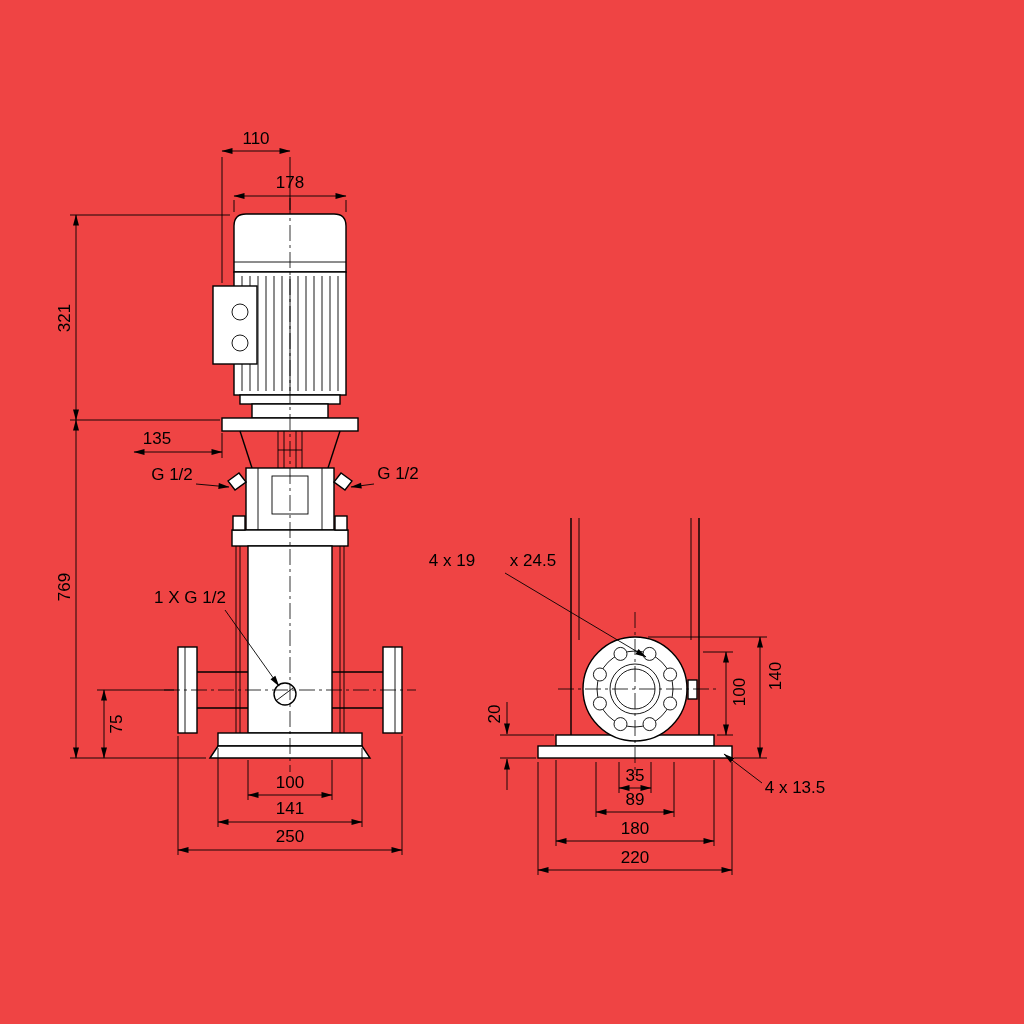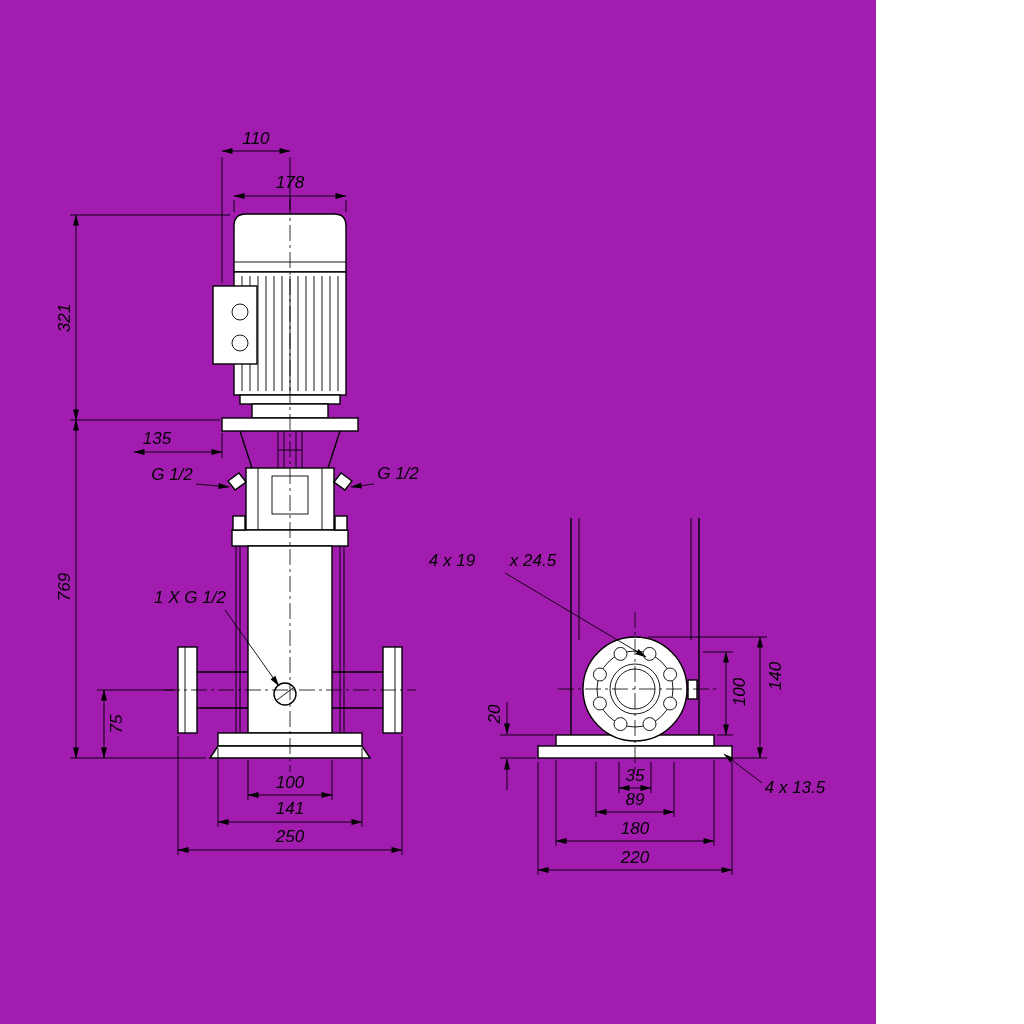--- a/index.html
+++ b/index.html
@@ -1,16 +1,16 @@
 <!DOCTYPE html>
 <html><head>
 <meta charset="utf-8">
 <style>
   html,body{margin:0;padding:0;background:#ffffff;}
-  #canvas{width:876px;height:1024px;background:#a21caf;position:relative;font-family:"Liberation Sans",sans-serif;font-style:italic;}
+  #canvas{width:1024px;height:1024px;background:#ef4444;position:relative;font-family:"Liberation Sans",sans-serif;}
   svg text{font-family:"Liberation Sans",sans-serif;font-size:17px;fill:#000;}
   .obj{fill:none;stroke:#000;stroke-width:1.4;}
   .objf{fill:#fff;stroke:#000;stroke-width:1.4;}
   .thin{fill:none;stroke:#000;stroke-width:0.9;}
   .thinf{fill:#fff;stroke:#000;stroke-width:0.9;}
   .ext{stroke:#000;stroke-width:0.9;fill:none;}
   .dim{stroke:#000;stroke-width:0.9;fill:none;}
   .cl{stroke:#000;stroke-width:0.8;fill:none;stroke-dasharray:16 4 3 4;}
 </style>
 </head>

